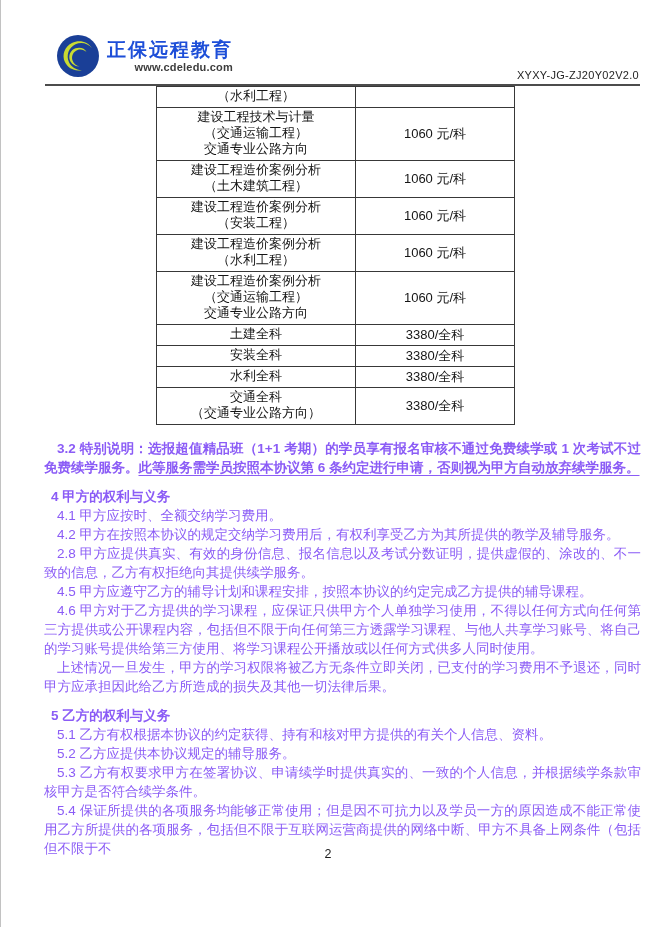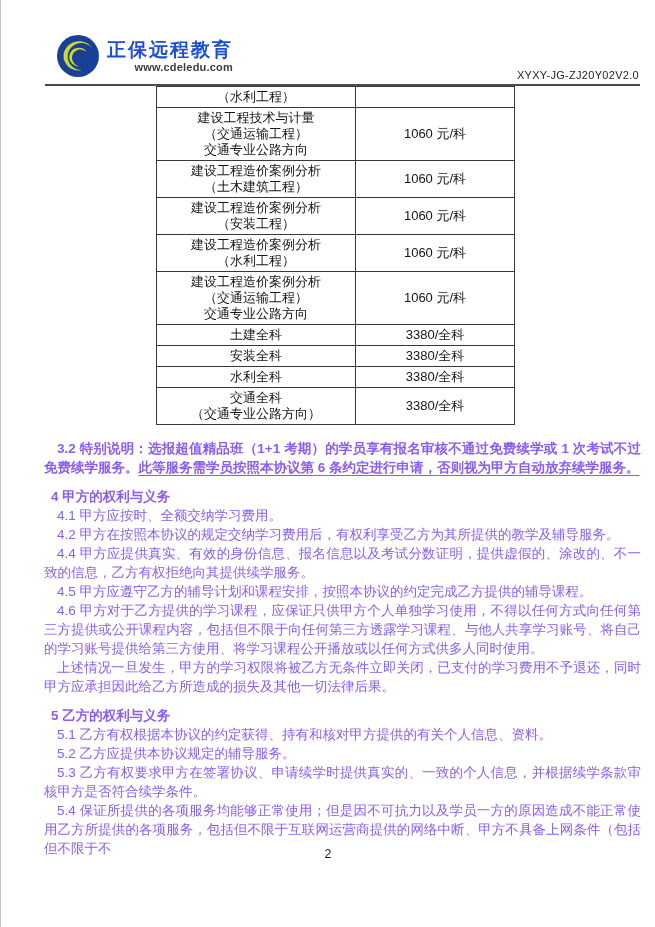--- a/index.html
+++ b/index.html
@@ -17,21 +17,21 @@
   .brand-url  { font-size:11px; font-weight:bold; color:#3d3d3d; letter-spacing:0.2px;text-align:right; }
   .doc-code { position:absolute; right:16px; top:69px; font-size:11px; color:#1f1f1f; letter-spacing:0.3px; }
   .rule { position:absolute; left:44px; right:15px; top:84px; border-top:2px solid #4c4c4c; }
 
   
   .price-table { position:absolute; left:155px; top:86px; border-collapse:collapse; table-layout:fixed; }
   .price-table td {
     border:1px solid #383838; text-align:center; vertical-align:middle;
     font-size:13px; line-height:16px; padding:2px 4px; color:#151515;
   }
-  td.course { width:190px; white-space:pre-line; }
+  td.course { width:190px; white-space:pre-line;font-family:Liberation Mono, monospace; }
   td.price  { width:150px; }
 
   
   .content {
     position:absolute; left:43px; top:439px; width:597px;
     font-size:13.5px; line-height:19px; text-align:justify; color:#8b5cf6;
   }
   .content p { margin:0; text-indent:13px; }
   .content h2 { font-size:13.5px; font-weight:bold; margin:10px 0 0 0; text-indent:7px; line-height:19px; }
   .clause-special { font-weight:bold; }
@@ -116,21 +116,21 @@
       </tr>
     </tbody>
   </table>
 
   <main class="content">
     <p class="clause-special"><span>3.2 特别说明：选报超值精品班（1+1 考期）的学员享有报名审核不通过免费续学或 1 次考试不过免费续学服务。</span><span class="underlined">此等服务需学员按照本协议第 6 条约定进行申请，否则视为甲方自动放弃续学服务。</span></p>
 
     <h2>4 甲方的权利与义务</h2>
     <p>4.1 甲方应按时、全额交纳学习费用。</p>
     <p>4.2 甲方在按照本协议的规定交纳学习费用后，有权利享受乙方为其所提供的教学及辅导服务。</p>
-    <p>4.4 甲方应提供真实、有效的身份信息、报名信息以及考试分数证明，提供虚假的、涂改的、不一致的信息，乙方有权拒绝向其提供续学服务。</p>
+    <p>2.8 甲方应提供真实、有效的身份信息、报名信息以及考试分数证明，提供虚假的、涂改的、不一致的信息，乙方有权拒绝向其提供续学服务。</p>
     <p>4.5 甲方应遵守乙方的辅导计划和课程安排，按照本协议的约定完成乙方提供的辅导课程。</p>
     <p>4.6 甲方对于乙方提供的学习课程，应保证只供甲方个人单独学习使用，不得以任何方式向任何第三方提供或公开课程内容，包括但不限于向任何第三方透露学习课程、与他人共享学习账号、将自己的学习账号提供给第三方使用、将学习课程公开播放或以任何方式供多人同时使用。</p>
     <p class="cont-paragraph">上述情况一旦发生，甲方的学习权限将被乙方无条件立即关闭，已支付的学习费用不予退还，同时甲方应承担因此给乙方所造成的损失及其他一切法律后果。</p>
 
     <h2>5 乙方的权利与义务</h2>
     <p>5.1 乙方有权根据本协议的约定获得、持有和核对甲方提供的有关个人信息、资料。</p>
     <p>5.2 乙方应提供本协议规定的辅导服务。</p>
     <p>5.3 乙方有权要求甲方在签署协议、申请续学时提供真实的、一致的个人信息，并根据续学条款审核甲方是否符合续学条件。</p>
     <p>5.4 保证所提供的各项服务均能够正常使用；但是因不可抗力以及学员一方的原因造成不能正常使用乙方所提供的各项服务，包括但不限于互联网运营商提供的网络中断、甲方不具备上网条件（包括但不限于不</p>
   </main>

